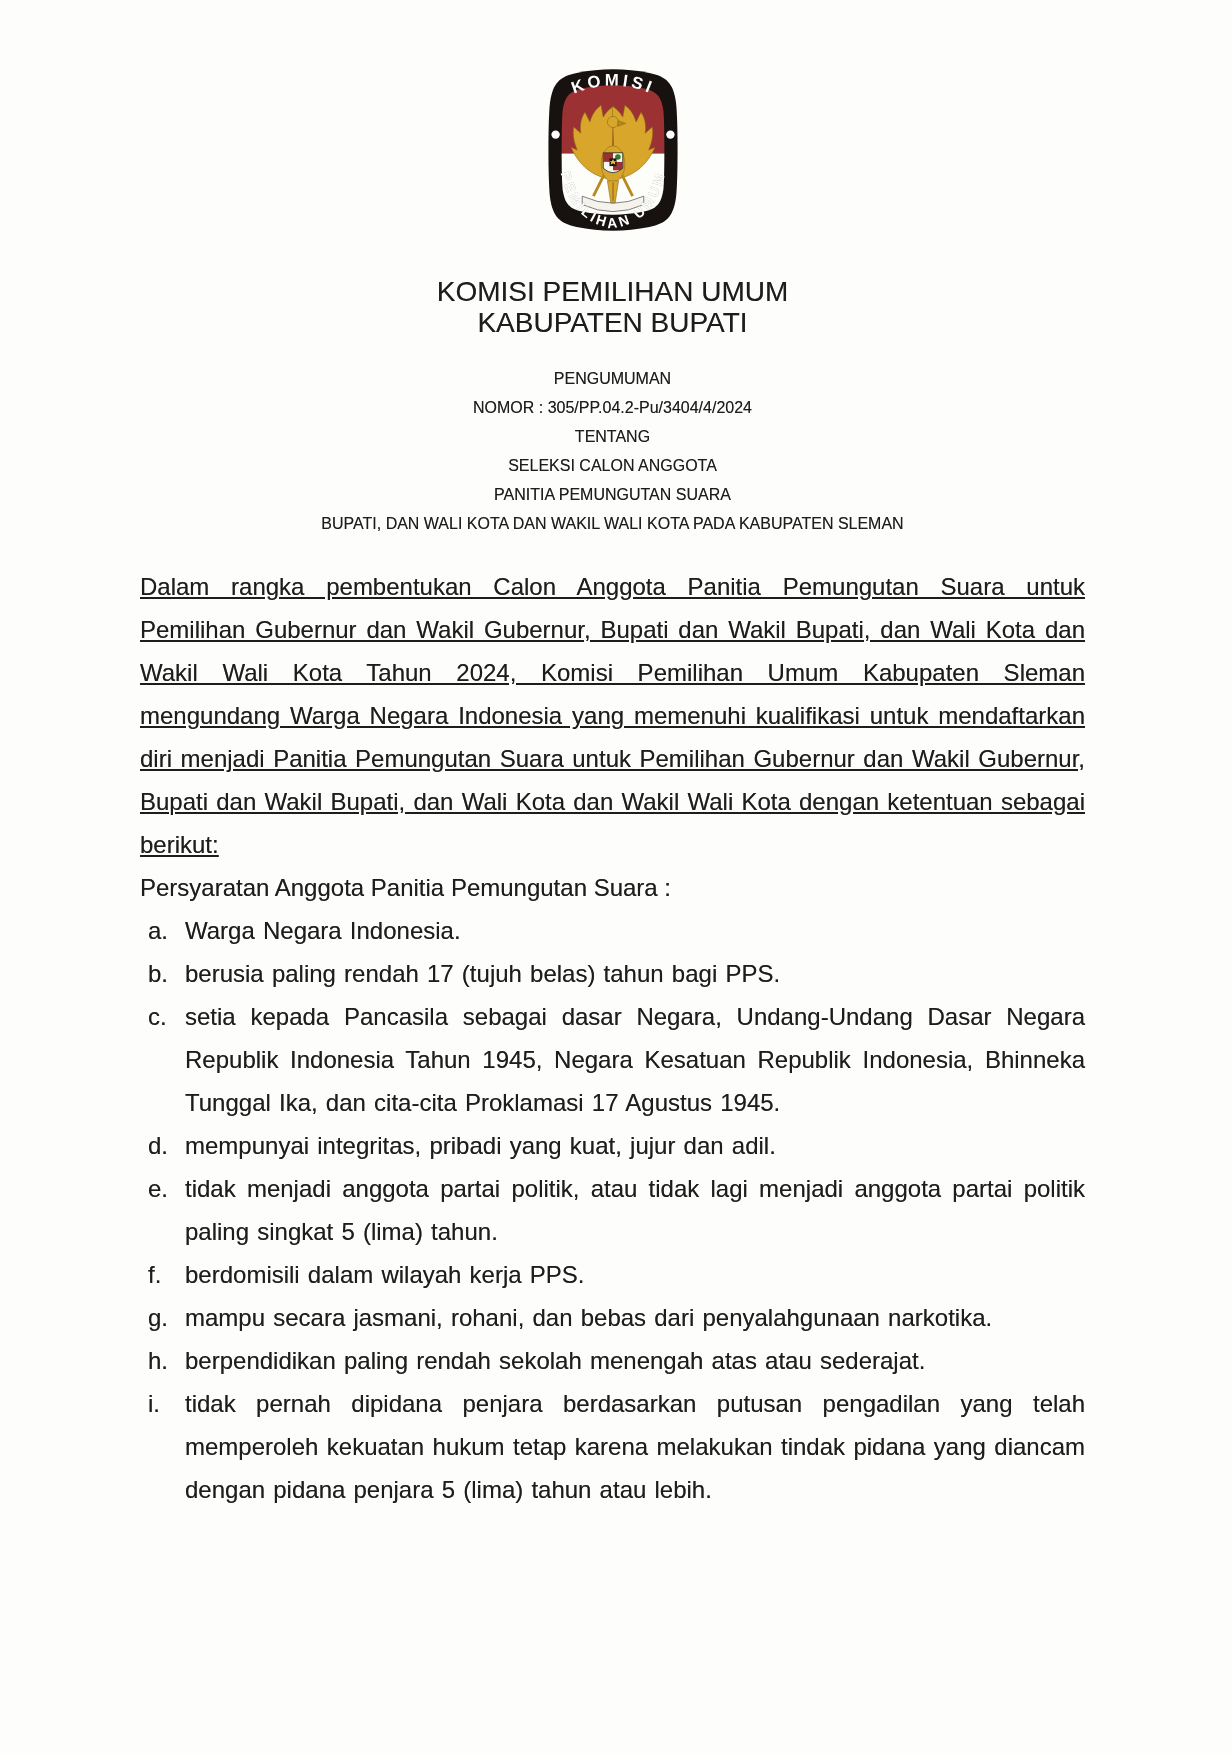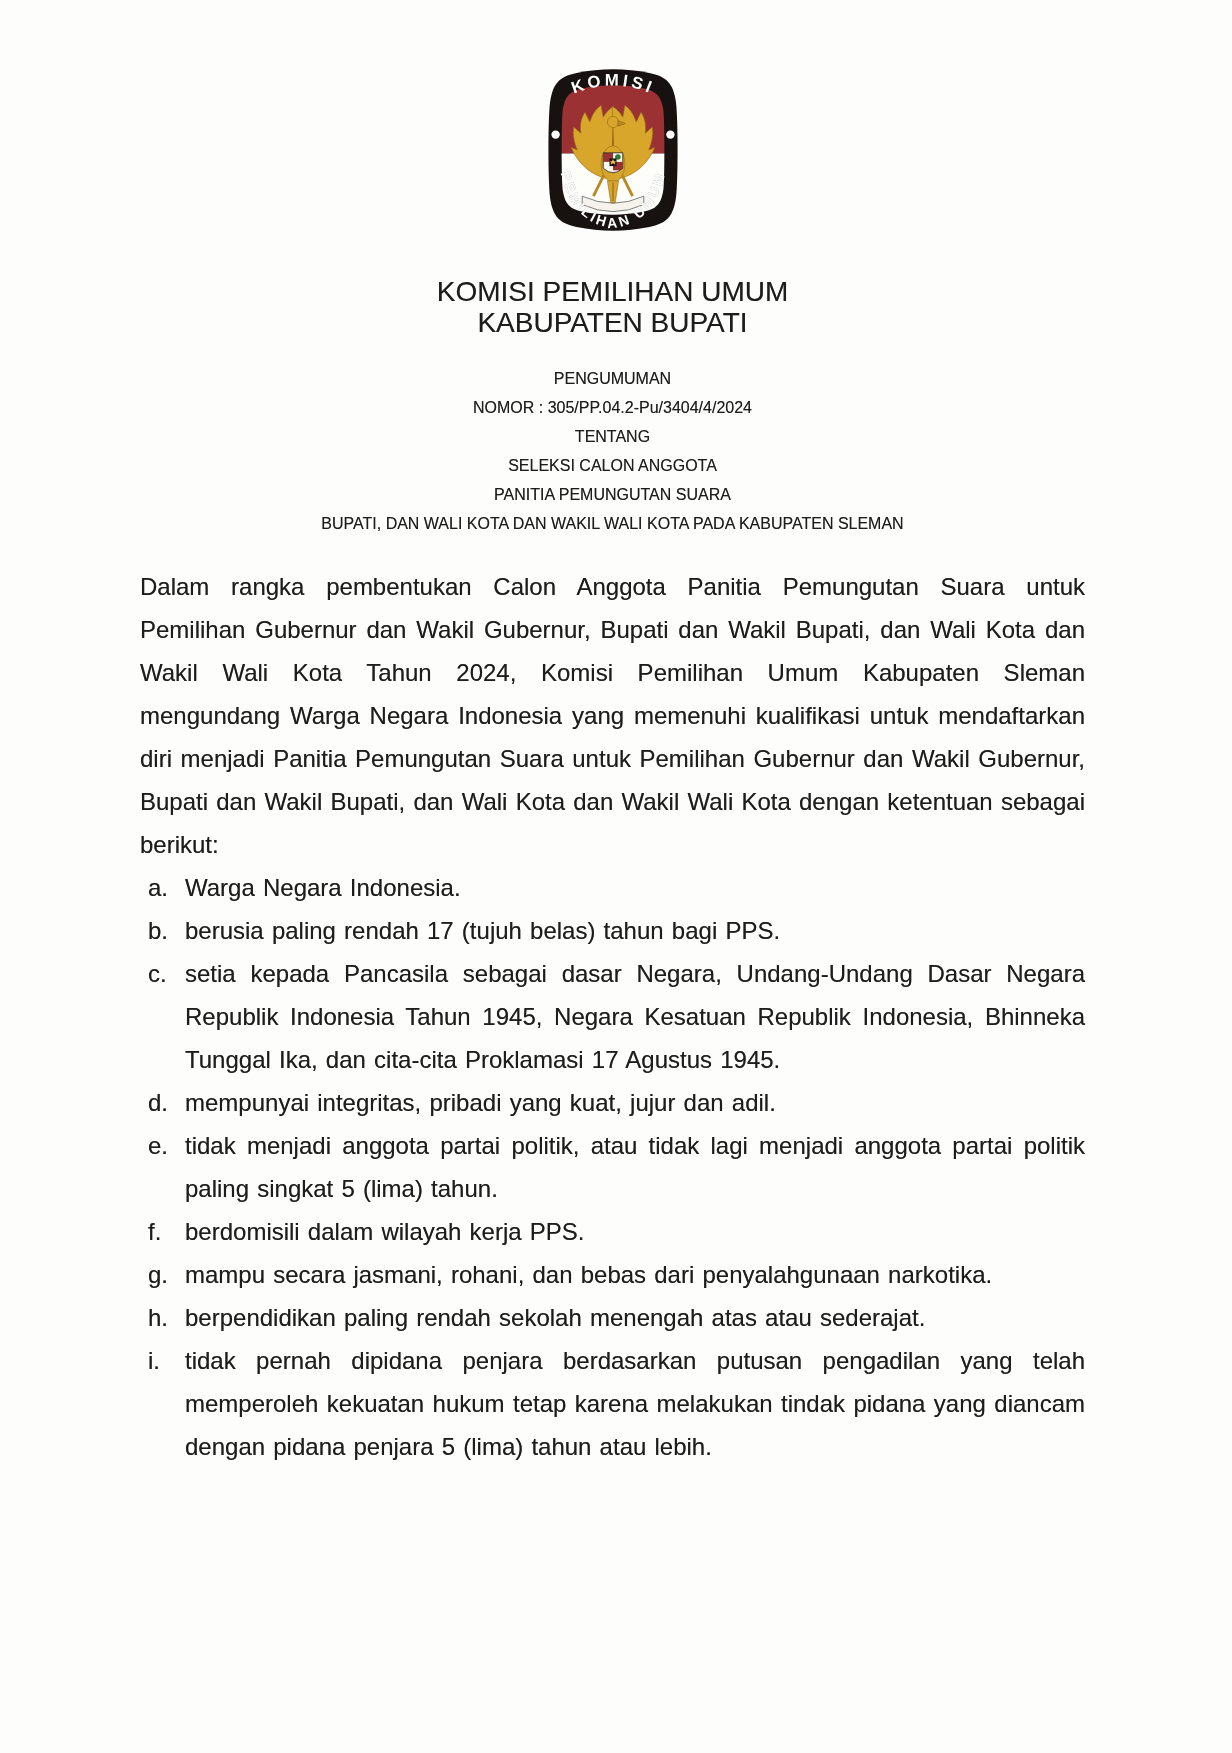--- a/index.html
+++ b/index.html
@@ -22,20 +22,21 @@
   .title-block { margin-top:26px; text-align:center; font-size:16px; line-height:29px; }
   .title-line { white-space:nowrap; }
   .title-line.wrap-ok { white-space:normal; }
   .title-line.stretch { text-align:justify; text-align-last:justify; white-space:normal; }
 
   .intro {
     margin:27px 0 0 0;
     font-size:24px; line-height:43px;
     text-align:justify;
     word-spacing:1.5px;
+    text-decoration:underline;
   }
   .req-heading { font-size:24px; line-height:43px; text-align:left; }
 
   .req-list { margin:0; }
   .req { display:flex; padding-left:8px; font-size:24px; line-height:43px; }
   .req-letter { flex:none; width:37px; }
   .req-text { flex:1; text-align:justify; word-spacing:1.5px; }
 </style>
 </head>
 <body>
@@ -109,20 +110,21 @@
       <div class="title-line">PENGUMUMAN</div>
       <div class="title-line">NOMOR : 305/PP.04.2-Pu/3404/4/2024</div>
       <div class="title-line">TENTANG</div>
       <div class="title-line">SELEKSI CALON ANGGOTA</div>
       <div class="title-line">PANITIA PEMUNGUTAN SUARA</div>
       <div class="title-line wrap-ok">BUPATI, DAN WALI KOTA DAN WAKIL WALI KOTA PADA KABUPATEN SLEMAN</div>
     </div>
 
     <p class="intro">Dalam rangka pembentukan Calon Anggota Panitia Pemungutan Suara untuk Pemilihan Gubernur dan Wakil Gubernur, Bupati dan Wakil Bupati, dan Wali Kota dan Wakil Wali Kota Tahun 2024, Komisi Pemilihan Umum Kabupaten Sleman mengundang Warga Negara Indonesia yang memenuhi kualifikasi untuk mendaftarkan diri menjadi Panitia Pemungutan Suara untuk Pemilihan Gubernur dan Wakil Gubernur, Bupati dan Wakil Bupati, dan Wali Kota dan Wakil Wali Kota dengan ketentuan sebagai berikut:</p>
 
+    <div class="req-heading">Persyaratan Anggota Panitia Pemungutan Suara :</div>
 
     <div class="req-list">
       <div class="req">
         <span class="req-letter">a.</span>
         <div class="req-text">Warga Negara Indonesia.</div>
       </div>
       <div class="req">
         <span class="req-letter">b.</span>
         <div class="req-text">berusia paling rendah 17 (tujuh belas) tahun bagi PPS.</div>
       </div>

